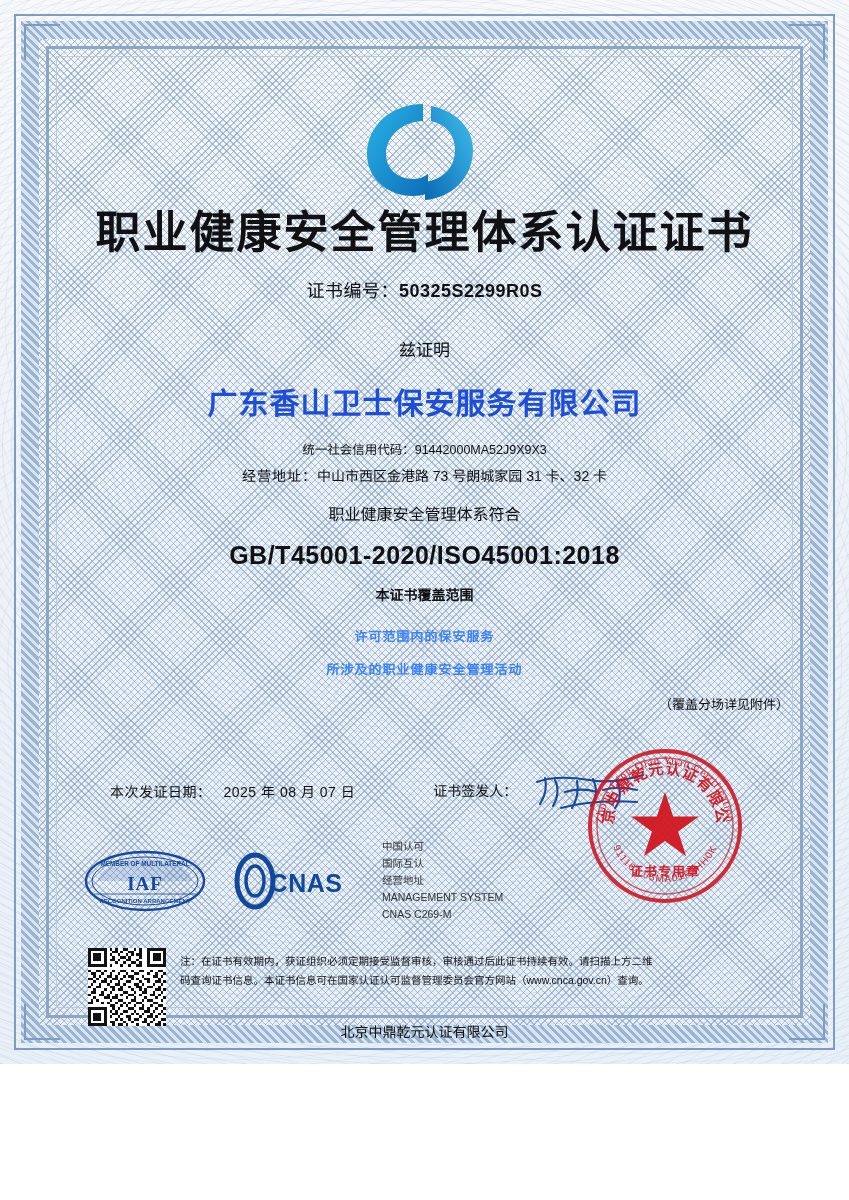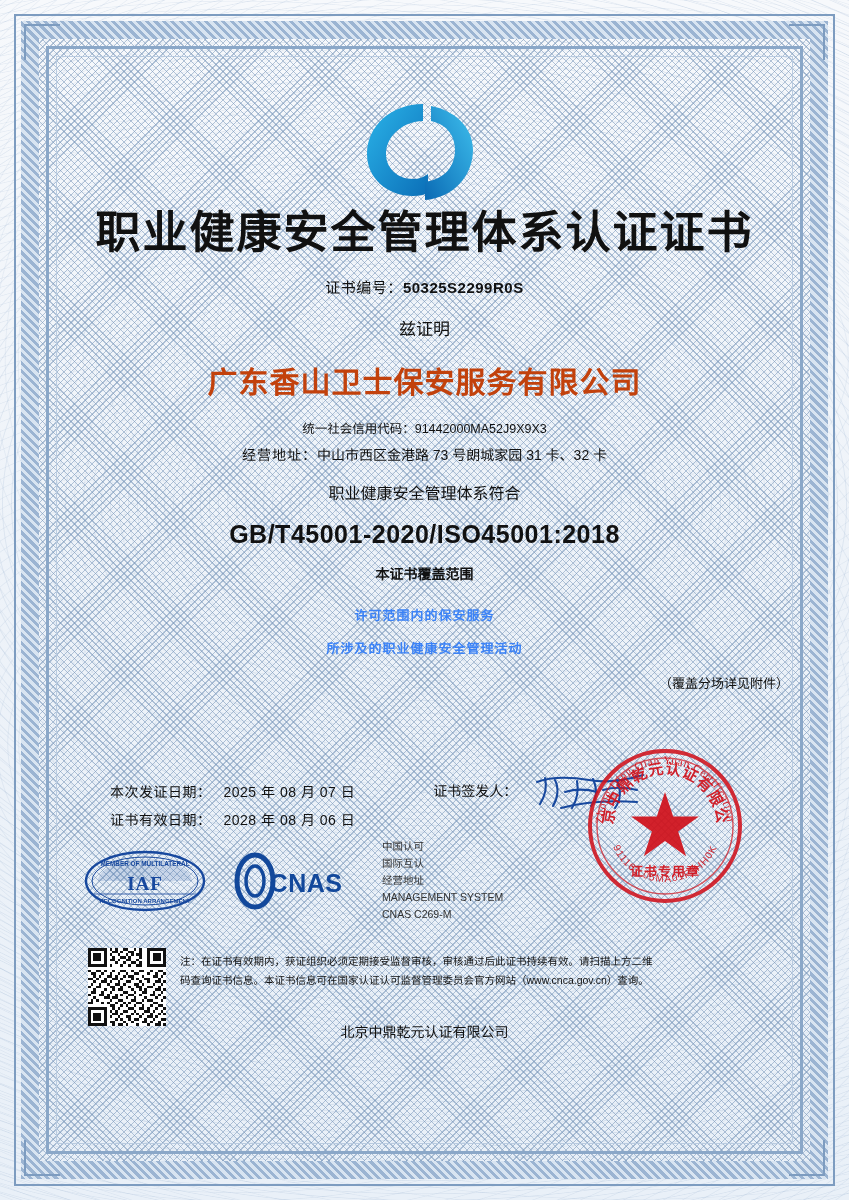--- a/index.html
+++ b/index.html
@@ -6,21 +6,21 @@
     margin: 0;
     padding: 0;
     background: #ffffff;
   }
   body {
     font-family: "Liberation Sans", "DejaVu Sans", sans-serif;
   }
   .page {
     position: relative;
     width: 849px;
-    height: 1200px;
+    height: 1064px;
     overflow: hidden;
     background: #ffffff;
   }
 
   
   .bg-guilloche {
     position: absolute;
     inset: 0;
     background:
       repeating-radial-gradient(ellipse 520px 380px at 50% 42%, rgba(150,175,205,0.0) 0px, rgba(150,175,205,0.0) 7px, rgba(150,175,205,0.20) 8px, rgba(150,175,205,0.0) 9px),
@@ -84,38 +84,38 @@
     font-size: 45px;
     font-weight: bold;
     letter-spacing: 2px;
     color: #111;
     line-height: 1.12;
     font-family: "DejaVu Sans", "Liberation Sans", sans-serif;
   }
 
   .cert-no {
     margin-top: 18px;
-    font-size: 15px;
+    font-size: 18px;
     color: #111;
     font-weight: bold;
     letter-spacing: 0.5px;
   }
   .cert-no .lbl { font-weight: normal; }
 
   .hereby {
-    margin-top: 18px;
+    margin-top: 34px;
     font-size: 17px;
     color: #111;
   }
 
   .company {
     margin-top: 18px;
     font-size: 30px;
     font-weight: bold;
-    color: #c2410c;
+    color: #1d4ed8;
     letter-spacing: 1px;
   }
 
   .usci {
     margin-top: 16px;
     font-size: 12.5px;
     color: #111;
   }
 
   .addr {
@@ -311,23 +311,20 @@
 
     <div class="scope-line">许可范围内的保安服务</div>
     <div class="scope-line second">所涉及的职业健康安全管理活动</div>
 
     <div class="scope-note">（覆盖分场详见附件）</div>
 
     <div class="dates-row">
       <div class="dates">
         <div>
           <span class="lbl">本次发证日期：</span><span class="val">2025 年 08 月 07 日</span>
-        </div>
-        <div>
-          <span class="lbl">证书有效日期：</span><span class="val">2028 年 08 月 06 日</span>
         </div>
       </div>
 
       <div class="sign-block">
         <span>证书签发人：</span>
         <svg class="signature-svg" width="120" height="46" viewBox="0 0 120 46">
           <g fill="none" stroke="#17489e" stroke-width="2.1" stroke-linecap="round">
             <path d="M6 14 C22 8 40 9 58 12 C74 15 92 13 112 7"></path>
             <path d="M14 10 C16 18 14 28 9 36"></path>
             <path d="M24 12 C28 20 27 30 22 38"></path>

